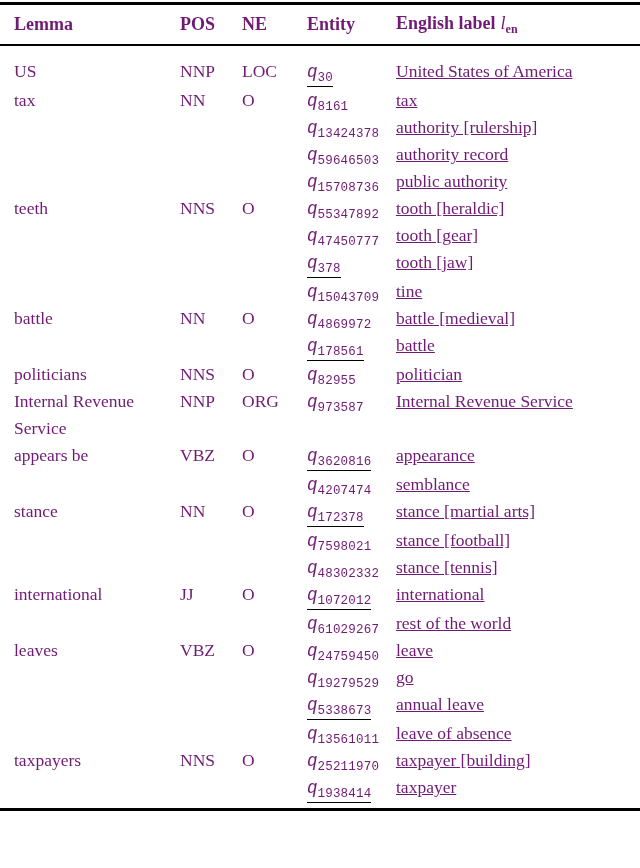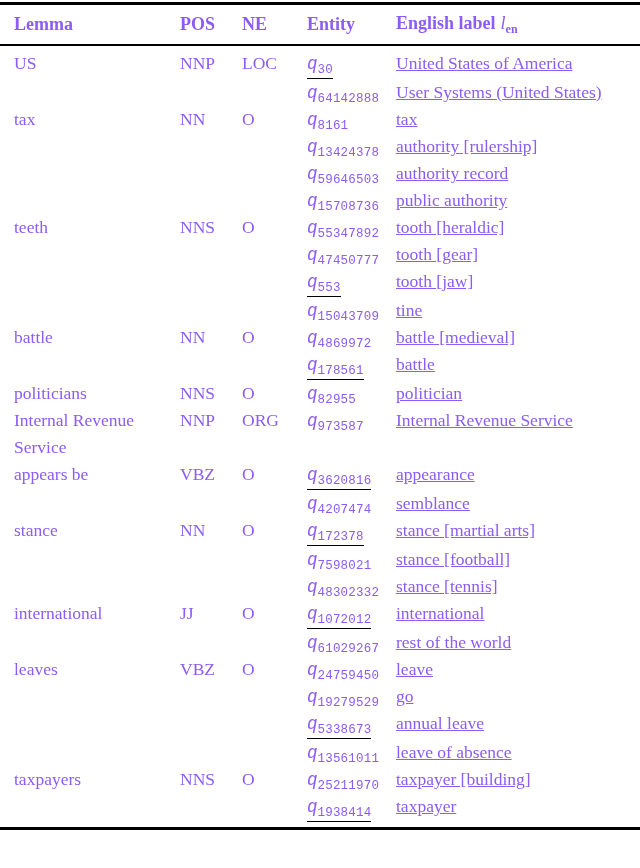--- a/index.html
+++ b/index.html
@@ -7,21 +7,21 @@
     padding: 0;
     width: 640px;
     height: 868px;
     background: #ffffff;
     overflow: hidden;
   }
   .page {
     width: 640px;
     height: 868px;
     font-family: "Liberation Serif", "DejaVu Serif", serif;
-    color: #8b5cf6;
+    color: #701a75;
     box-sizing: border-box;
     padding-top: 2px;
   }
   table.paper-table {
     border-collapse: collapse;
     table-layout: fixed;
     width: 640px;
     border-top: 3px solid #000;
     border-bottom: 3px solid #000;
   }
@@ -41,21 +41,21 @@
     overflow: hidden;
   }
   td {
     box-sizing: border-box;
     font-size: 17.5px;
     line-height: 27px;
     vertical-align: top;
     padding: 0;
     overflow: hidden;
   }
-  tbody tr:first-child td { padding-top: 4px; }
+  tbody tr:first-child td { padding-top: 12px; }
   tbody tr:last-child td { padding-bottom: 5px; }
   th.c-lemma, td.c-lemma { padding-left: 14px; }
   td.c-lemma { padding-right: 10px; }
   td.c-pos, td.c-ne { white-space: nowrap; }
   td.c-label { white-space: nowrap; text-decoration: underline; }
   .q {
     display: inline-block;
     line-height: 21px;
     margin-top: 1px;
     white-space: nowrap;
@@ -113,27 +113,20 @@
     </thead>
     <tbody>
         <tr>
     <td class="c-lemma">US</td>
     <td class="c-pos">NNP</td>
     <td class="c-ne">LOC</td>
     <td class="c-entity"><span class="q selected"><i>q</i><sub>30</sub></span></td>
     <td class="c-label">United States of America</td>
   </tr>
         <tr>
-    <td class="c-lemma"></td>
-    <td class="c-pos"></td>
-    <td class="c-ne"></td>
-    <td class="c-entity"><span class="q"><i>q</i><sub>64142888</sub></span></td>
-    <td class="c-label">User Systems (United States)</td>
-  </tr>
-        <tr>
     <td class="c-lemma">tax</td>
     <td class="c-pos">NN</td>
     <td class="c-ne">O</td>
     <td class="c-entity"><span class="q"><i>q</i><sub>8161</sub></span></td>
     <td class="c-label">tax</td>
   </tr>
         <tr>
     <td class="c-lemma"></td>
     <td class="c-pos"></td>
     <td class="c-ne"></td>
@@ -165,21 +158,21 @@
     <td class="c-lemma"></td>
     <td class="c-pos"></td>
     <td class="c-ne"></td>
     <td class="c-entity"><span class="q"><i>q</i><sub>47450777</sub></span></td>
     <td class="c-label">tooth [gear]</td>
   </tr>
         <tr>
     <td class="c-lemma"></td>
     <td class="c-pos"></td>
     <td class="c-ne"></td>
-    <td class="c-entity"><span class="q selected"><i>q</i><sub>553</sub></span></td>
+    <td class="c-entity"><span class="q selected"><i>q</i><sub>378</sub></span></td>
     <td class="c-label">tooth [jaw]</td>
   </tr>
         <tr>
     <td class="c-lemma"></td>
     <td class="c-pos"></td>
     <td class="c-ne"></td>
     <td class="c-entity"><span class="q"><i>q</i><sub>15043709</sub></span></td>
     <td class="c-label">tine</td>
   </tr>
         <tr>

